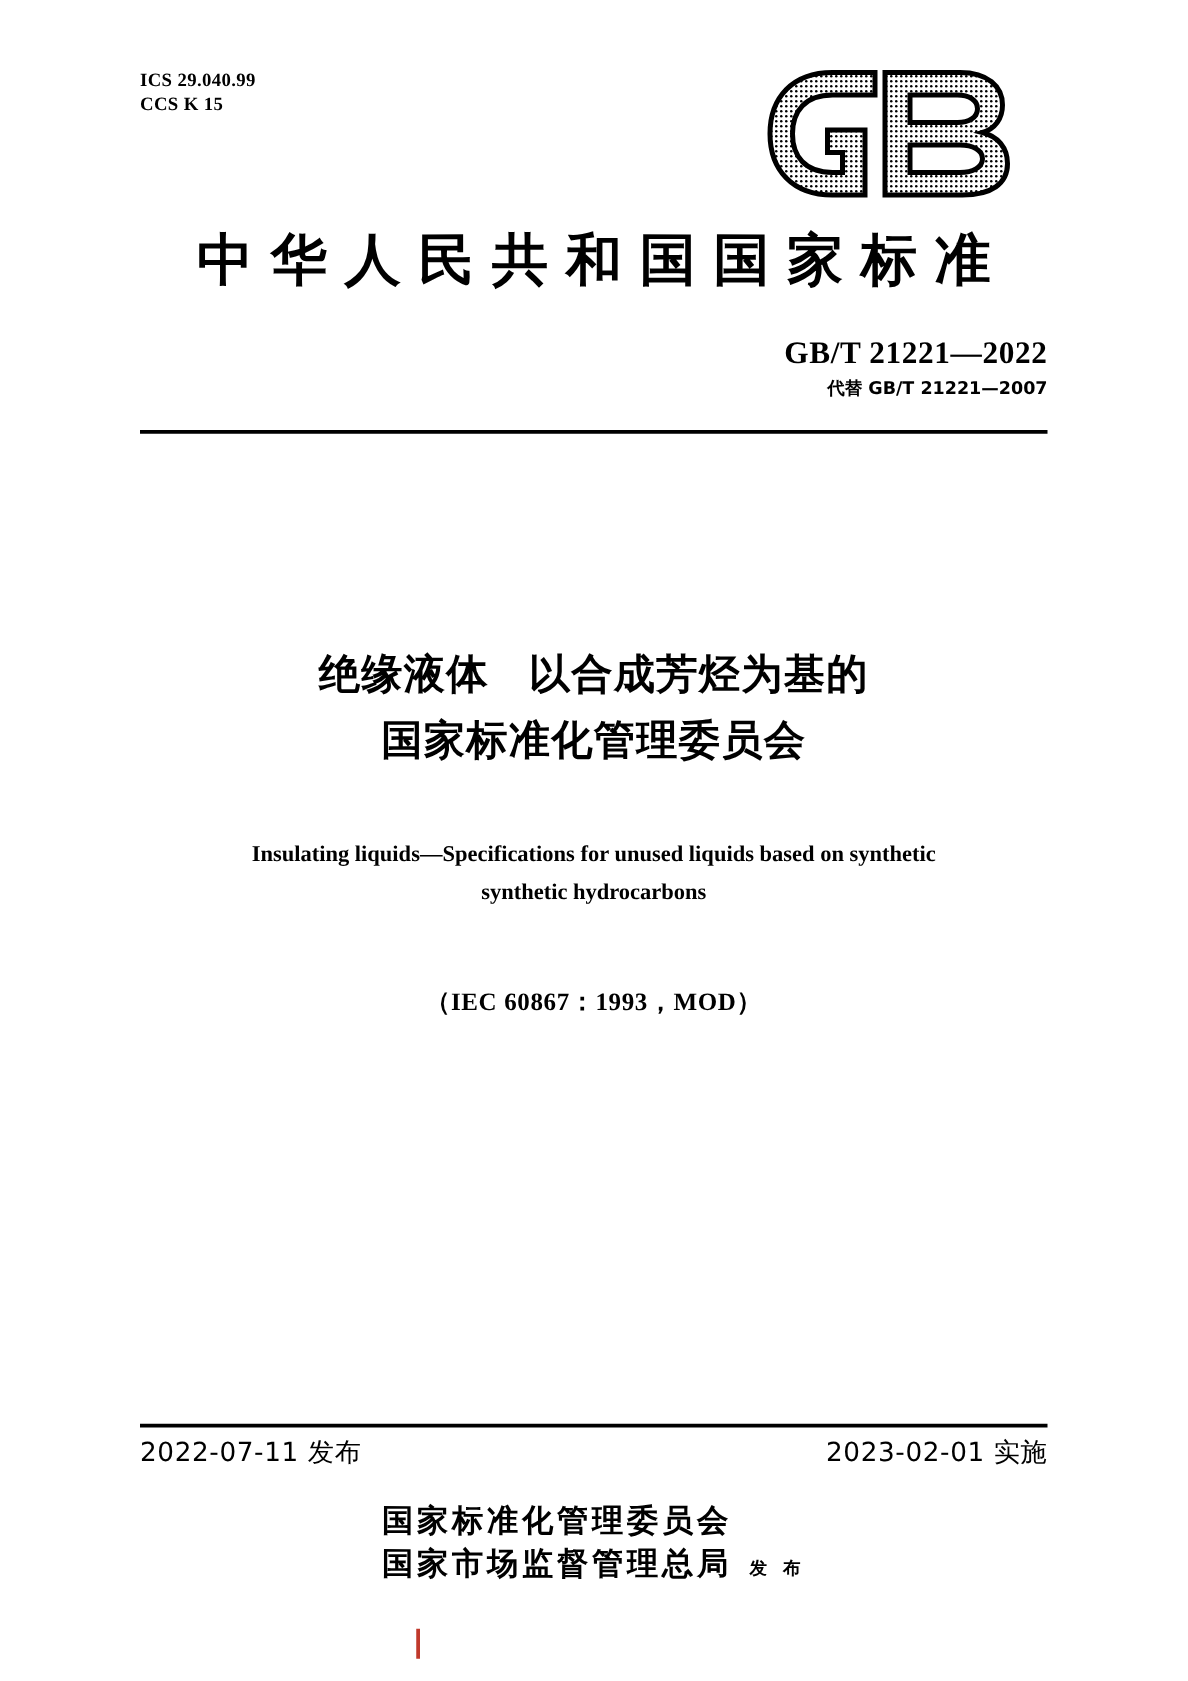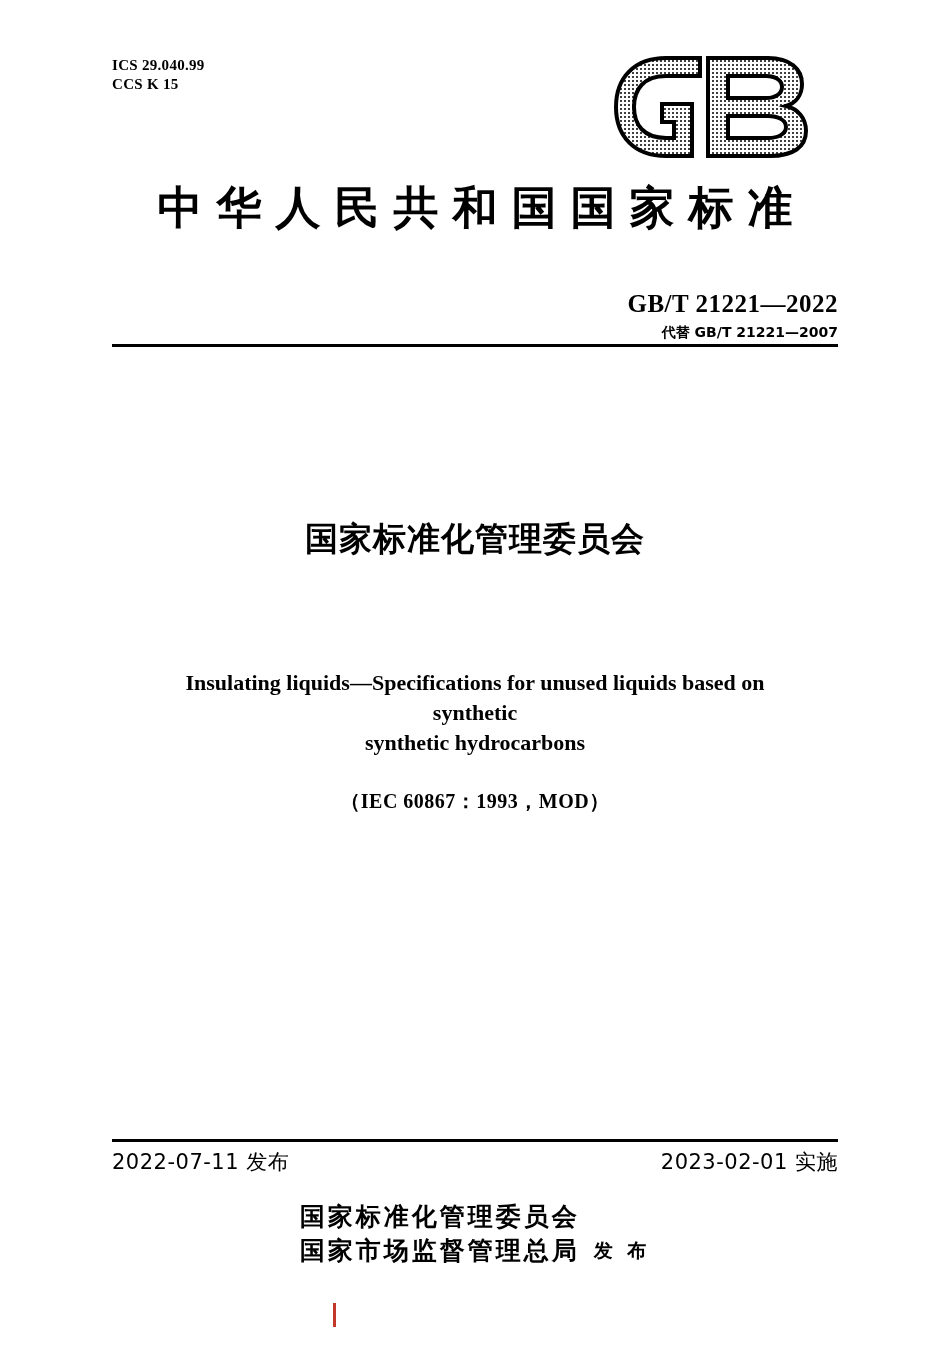--- a/index.html
+++ b/index.html
@@ -61,21 +61,20 @@
     text-indent: 14px;
     color: #000;
   }
 
   
   .std-no {
     position: absolute;
     right: 112px;
     top: 268px;
     text-align: right;
-    margin-top: 21px;
   }
   .std-no .main {
     font-family: "Liberation Serif", serif;
     font-weight: bold;
     font-size: 25px;
     letter-spacing: 0.5px;
     line-height: 30px;
   }
   .std-no .replaces {
     font-family: "DejaVu Sans", sans-serif;
@@ -120,21 +119,21 @@
   }
 
   .title-en {
     position: absolute;
     left: 150px;
     right: 150px;
     top: 668px;
     text-align: center;
     font-family: "Liberation Serif", serif;
     font-weight: bold;
-    font-size: 22px;
+    font-size: 18px;
     line-height: 30px;
   }
 
   .title-iec {
     position: absolute;
     left: 0;
     right: 0;
     top: 788px;
     text-align: center;
     font-family: "Liberation Serif", serif;
@@ -175,21 +174,21 @@
     font-family: "DejaVu Sans", sans-serif;
     font-weight: bold;
     font-size: 25px;
     line-height: 34px;
     letter-spacing: 3px;
     text-align: center;
   }
   .publisher-verb {
     font-family: "DejaVu Sans", sans-serif;
     font-weight: bold;
-    font-size: 19px;
+    font-size: 14px;
     letter-spacing: 4px;
     margin-left: 14px;
     align-self: flex-end;
     padding-bottom: 4px;
   }
 
   
   .bottom-tick {
     position: absolute;
     left: 333px;
@@ -229,20 +228,23 @@
   <div class="cn-standard-title">中华人民共和国国家标准</div>
 
   <div class="std-no">
     <div class="main">GB/T 21221—2022</div>
     <div class="replaces">代替 GB/T 21221—2007</div>
   </div>
 
   <div class="rule-top"></div>
 
   <div class="title-cn">
+    <div>
+      <span>绝缘液体</span><span class="gap"></span><span>以合成芳烃为基的</span>
+    </div>
     <div>国家标准化管理委员会</div>
   </div>
 
   <div class="title-en">
     <div>Insulating liquids—Specifications for unused liquids based on synthetic</div>
     <div>synthetic hydrocarbons</div>
   </div>
 
   <div class="title-iec">（IEC 60867：1993，MOD）</div>
 

